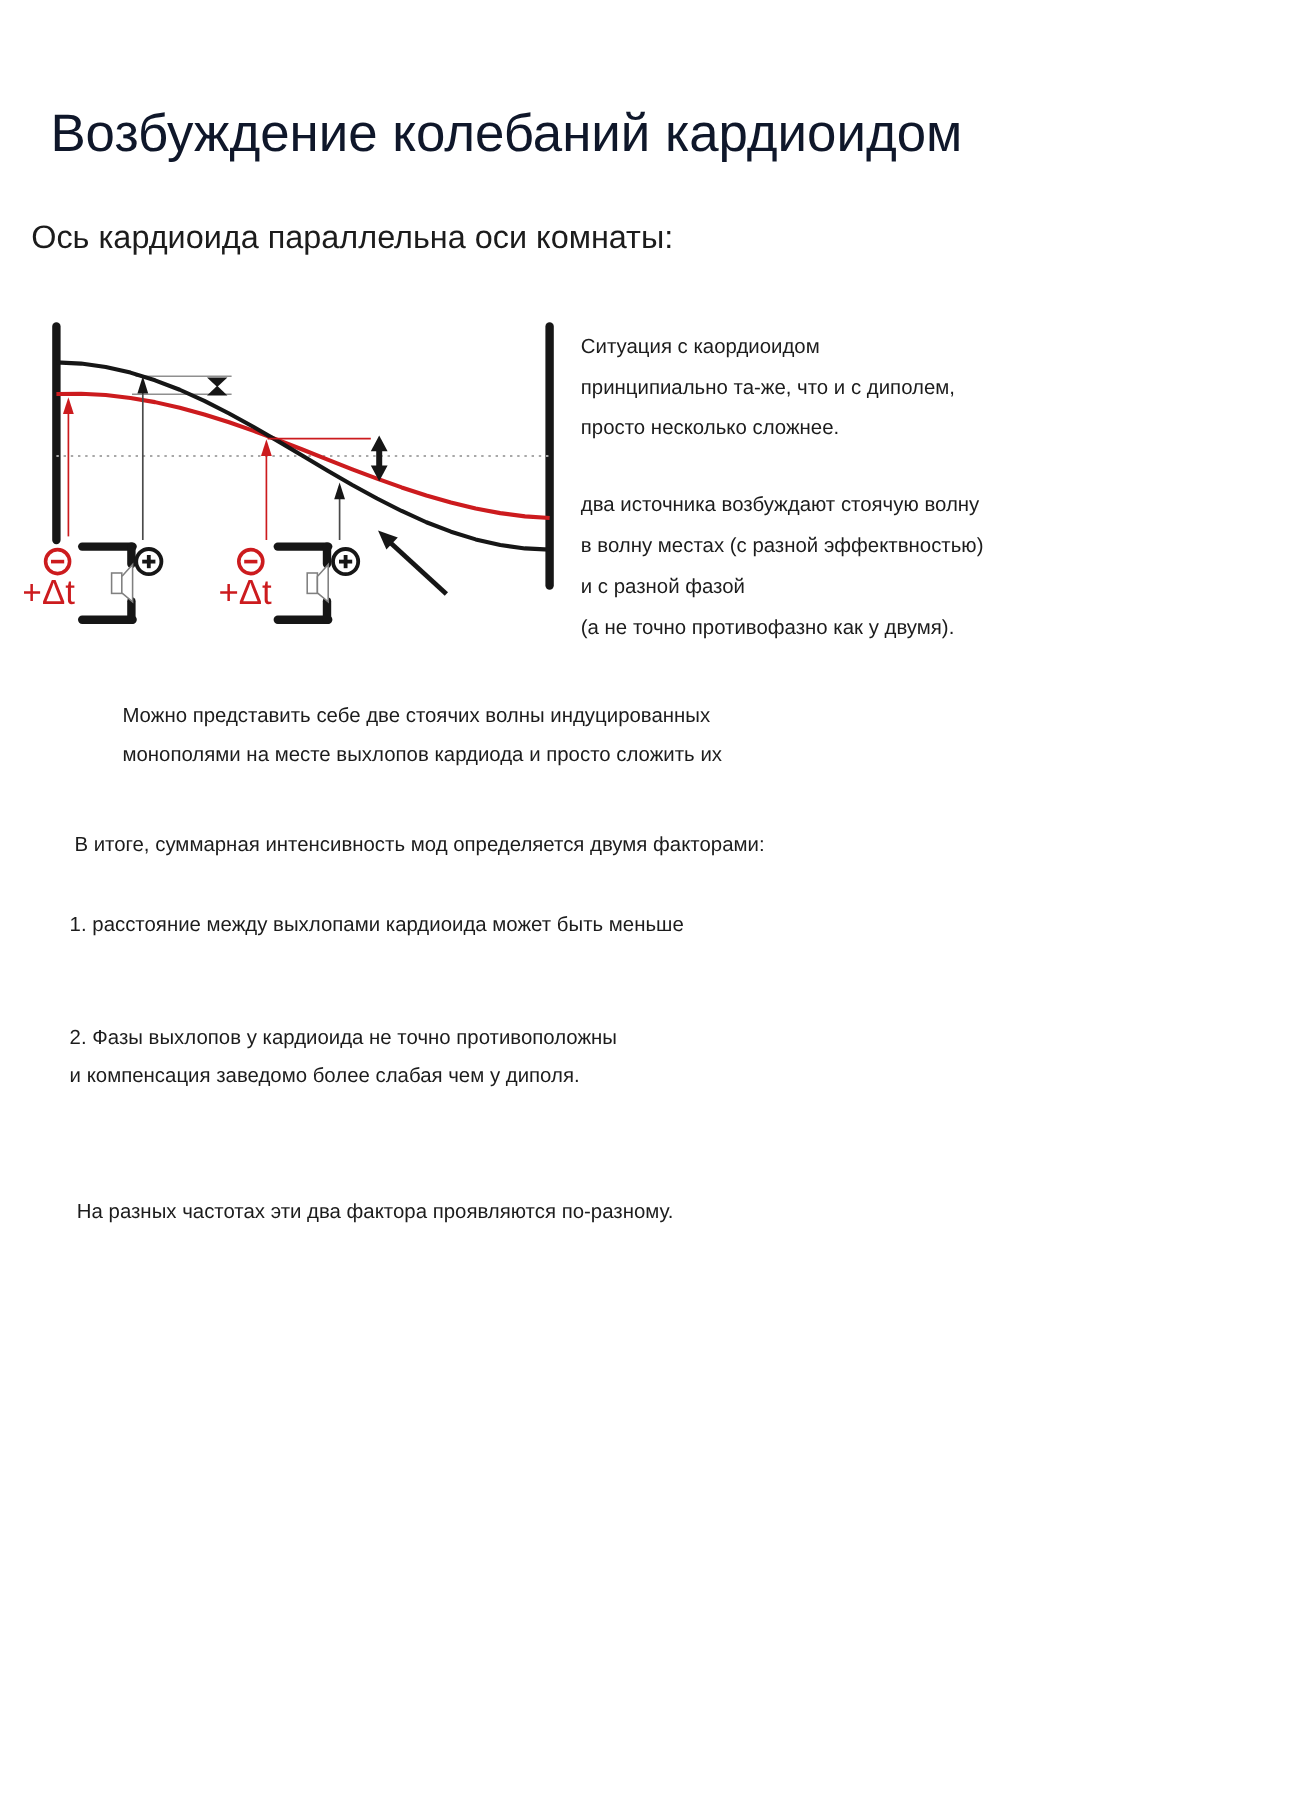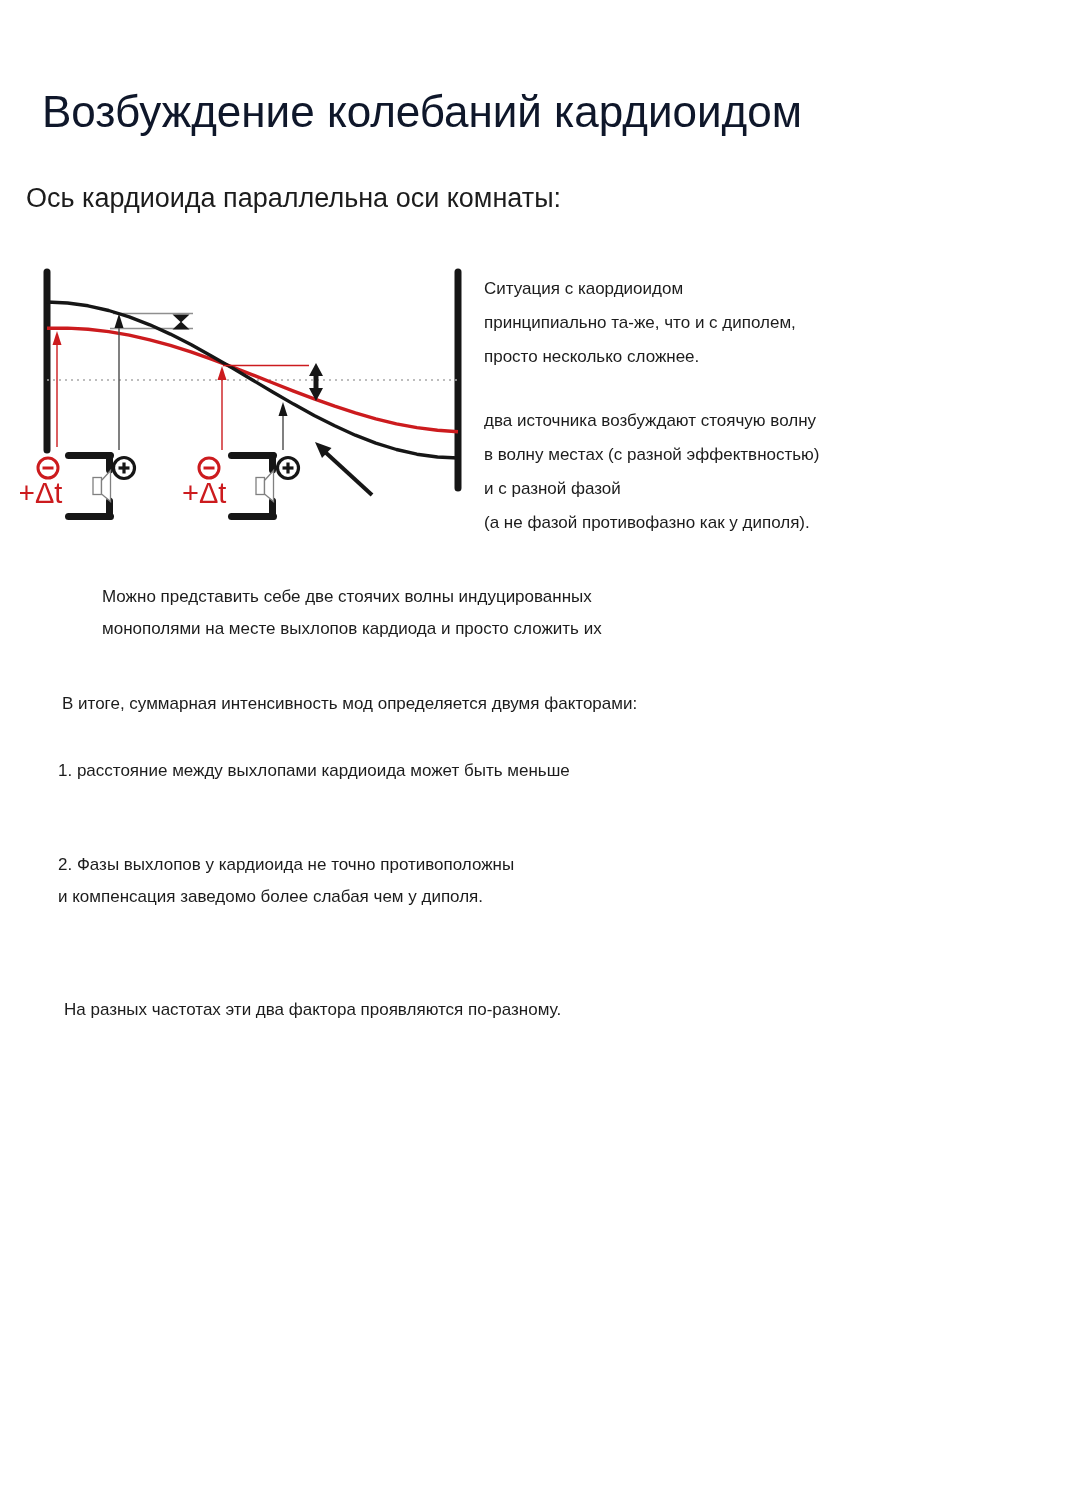--- a/index.html
+++ b/index.html
@@ -148,21 +148,21 @@
 
   <div class="abs bodytext side-p1">
     <div class="nowrap">Ситуация с каордиоидом</div>
     <div class="nowrap">принципиально та-же, что и с диполем,</div>
     <div class="nowrap">просто несколько сложнее.</div>
   </div>
   <div class="abs bodytext side-p2">
     <div class="nowrap">два источника возбуждают стоячую волну</div>
     <div class="nowrap">в волну местах (с разной эффектвностью)</div>
     <div class="nowrap">и с разной фазой</div>
-    <div class="nowrap">(а не фазой противофазно как у диполя).</div>
+    <div class="nowrap">(а не точно противофазно как у двумя).</div>
   </div>
 
   <div class="abs bodytext p-imagine">
     <div class="nowrap">Можно представить себе две стоячих волны индуцированных</div>
     <div class="nowrap">монополями на месте выхлопов кардиода и просто сложить их</div>
   </div>
 
   <div class="abs bodytext p-summary nowrap">В итоге, суммарная интенсивность мод определяется двумя факторами:</div>
 
   <div class="abs bodytext p-factor1">

